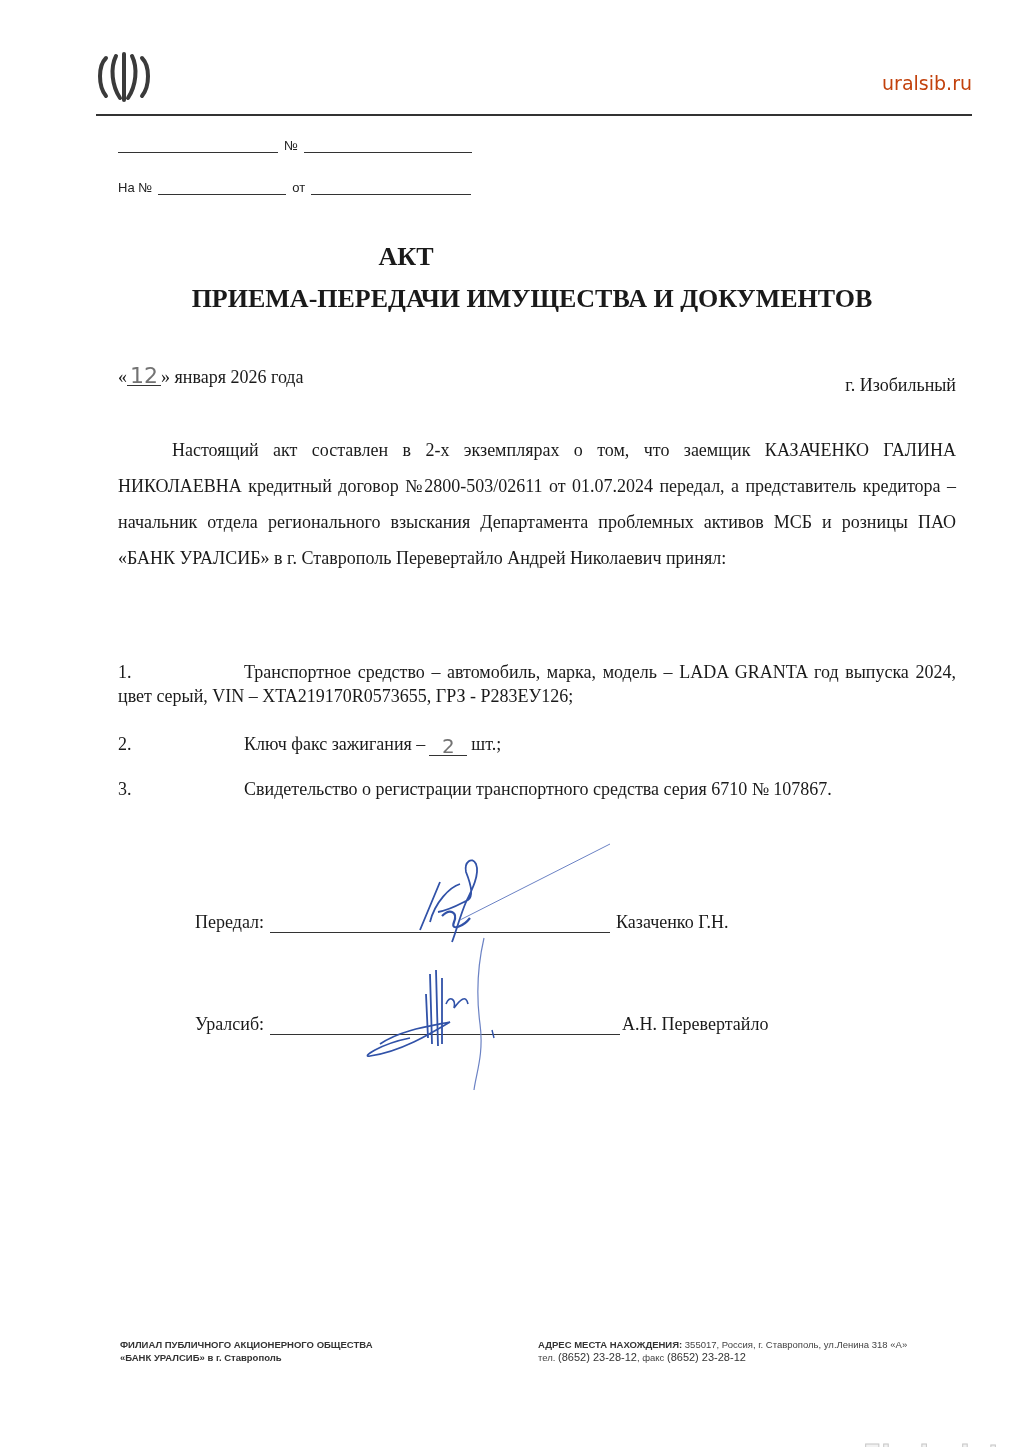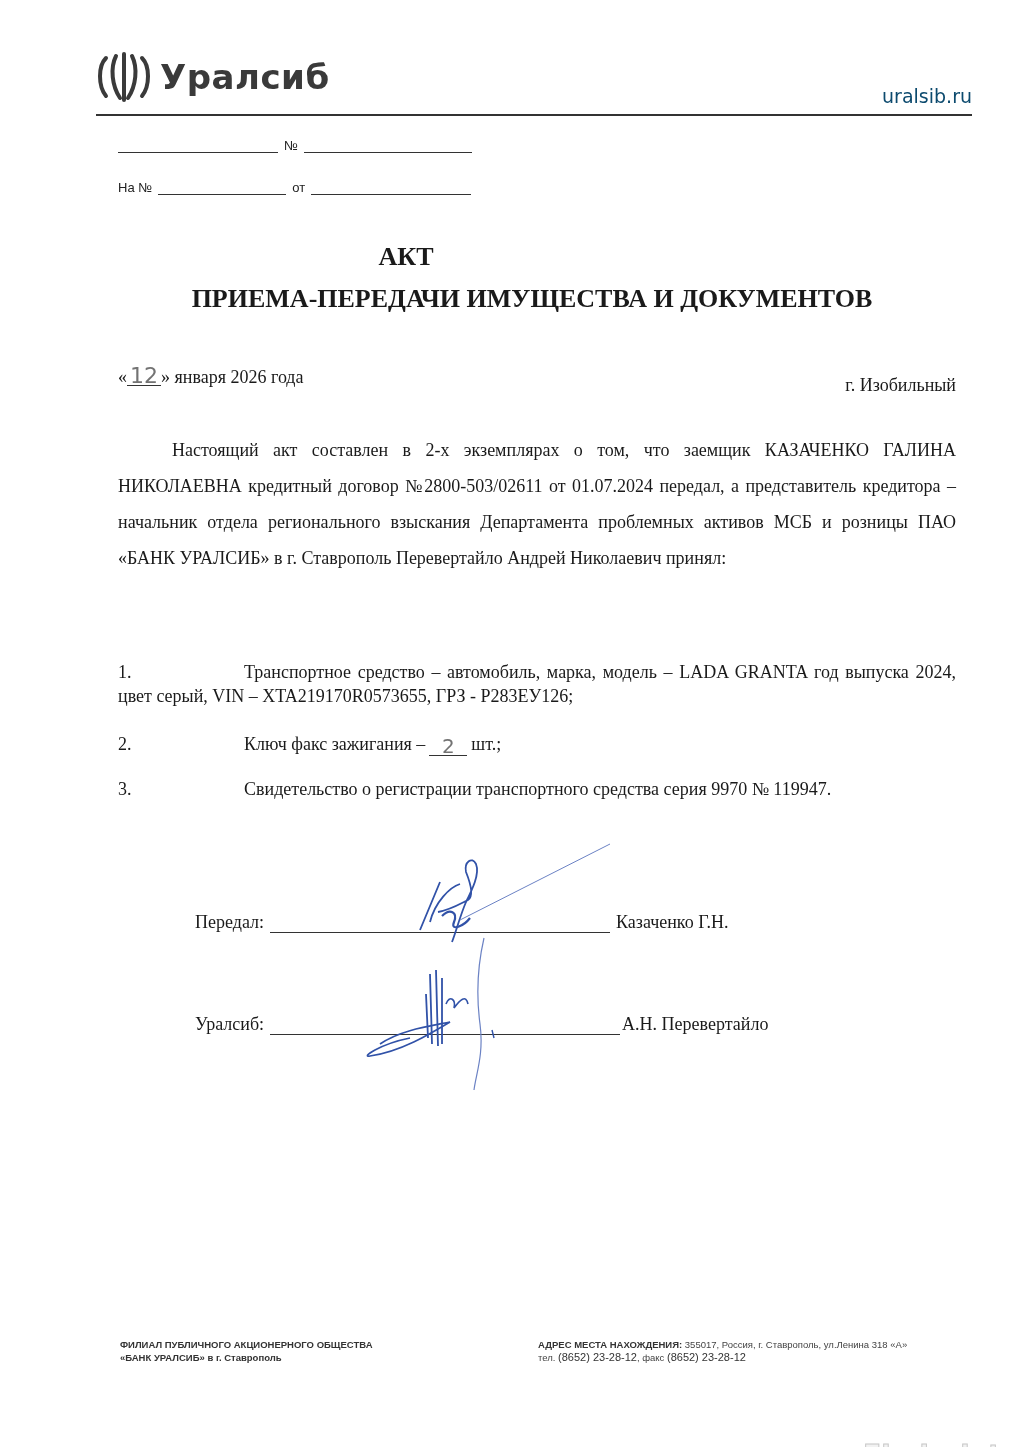--- a/index.html
+++ b/index.html
@@ -4,21 +4,21 @@
 <style>
   html, body { margin: 0; padding: 0; }
   body {
     width: 1024px; height: 1447px; background: #ffffff; position: relative; overflow: hidden;
     font-family: "Liberation Serif", serif; color: #1a1a1a;
   }
   .abs { position: absolute; }
   .logo { left: 94px; top: 52px; display: flex; align-items: center; }
   .logo-mark { width: 60px; height: 50px; }
   .logo-text { font-family: "DejaVu Sans", sans-serif; font-weight: bold; font-size: 34px; color: #3a3a3a; margin-left: 6px; letter-spacing: 0.5px; }
-  .site { right: 52px; top: 85px; font-family: "DejaVu Sans", sans-serif; font-size: 19px; color: #0c4a6e; }
+  .site { right: 52px; top: 72px; font-family: "DejaVu Sans", sans-serif; font-size: 19px; color: #c2410c; }
   .head-rule { left: 96px; top: 114px; width: 876px; height: 2px; background: #333; }
   .reg { font-family: "Liberation Sans", sans-serif; font-size: 13px; color: #222; display: flex; align-items: flex-end; }
   .blank { display: inline-block; border-bottom: 1px solid #333; height: 14px; }
   .title { width: 812px; text-align: center; font-weight: bold; font-size: 26px; color: #1a1a1a; }
   .date-line { left: 118px; top: 367px; font-size: 18px; display: flex; align-items: baseline; }
   .hand { color: #737373; font-family: "DejaVu Sans", sans-serif; font-size: 22px; display: inline-block; border-bottom: 1px solid #333; min-width: 34px; text-align: center; line-height: 18px; }
   .city { right: 68px; top: 375px; font-size: 18px; }
   .para { left: 118px; top: 432px; width: 838px; font-size: 18px; line-height: 36px; text-align: justify; }
   .para .indent { display: inline-block; width: 54px; }
   .item { left: 118px; width: 838px; font-size: 18px; line-height: 24px; text-align: justify; }
@@ -37,21 +37,20 @@
 <body>
 
 <div class="abs logo">
   <svg class="logo-mark" viewBox="0 0 60 50">
     <path d="M12 6 C4 14 4 34 12 44" stroke="#3a3a3a" stroke-width="4" fill="none" stroke-linecap="round"></path>
     <path d="M22 4 C16 16 18 34 26 46" stroke="#3a3a3a" stroke-width="4" fill="none" stroke-linecap="round"></path>
     <path d="M30 2 L30 48" stroke="#3a3a3a" stroke-width="4" fill="none" stroke-linecap="round"></path>
     <path d="M38 4 C44 16 42 34 34 46" stroke="#3a3a3a" stroke-width="4" fill="none" stroke-linecap="round"></path>
     <path d="M48 6 C56 14 56 34 48 44" stroke="#3a3a3a" stroke-width="4" fill="none" stroke-linecap="round"></path>
   </svg>
-  <span class="logo-text">Уралсиб</span>
 </div>
 <div class="abs site">uralsib.ru</div>
 <div class="abs head-rule"></div>
 
 <div class="abs reg" style="left:118px; top:138px;">
   <span class="blank" style="width:160px;"></span>
   <span style="margin:0 6px;">№</span>
   <span class="blank" style="width:168px;"></span>
 </div>
 <div class="abs reg" style="left:118px; top:180px;">
@@ -76,21 +75,21 @@
 <div class="abs item" style="top:660px;">
   <span class="num">1.</span><span>Транспортное средство – автомобиль, марка, модель – LADA GRANTA год выпуска 2024, цвет серый, VIN – XTA219170R0573655, ГРЗ - Р283ЕУ126;</span>
 </div>
 <div class="abs item" style="top:732px; display:flex; align-items:flex-end;">
   <span class="num">2.</span>
   <span>Ключ факс зажигания –</span>
   <span class="hand" style="min-width:38px; margin:0 4px; font-size:20px;">2</span>
   <span>шт.;</span>
 </div>
 <div class="abs item" style="top:777px;">
-  <span class="num">3.</span><span>Свидетельство о регистрации транспортного средства серия 9970 № 119947.</span>
+  <span class="num">3.</span><span>Свидетельство о регистрации транспортного средства серия 6710 № 107867.</span>
 </div>
 
 <div class="abs sign-row" style="top:912px;align-items:flex-end;">
   <span>Передал:</span>
   <span class="sign-line" style="width:340px; margin:0 6px;">
     <svg class="sig-svg" style="left:110px; top:-70px;" width="240" height="110" viewBox="0 0 240 110">
       <path d="M40 88 L60 40 M50 80 C55 60 70 45 80 42 M58 70 C70 68 80 62 88 58 C94 54 90 40 86 30 C84 20 92 14 96 22 C100 32 92 48 86 60 C80 74 76 90 72 100" stroke="#3152a8" stroke-width="1.8" fill="none"></path>
       <path d="M80 78 L230 2" stroke="#6b82c4" stroke-width="1" fill="none"></path>
       <path d="M62 74 C70 66 78 70 74 80 C70 90 84 84 90 76" stroke="#3152a8" stroke-width="2.2" fill="none"></path>
     </svg>

